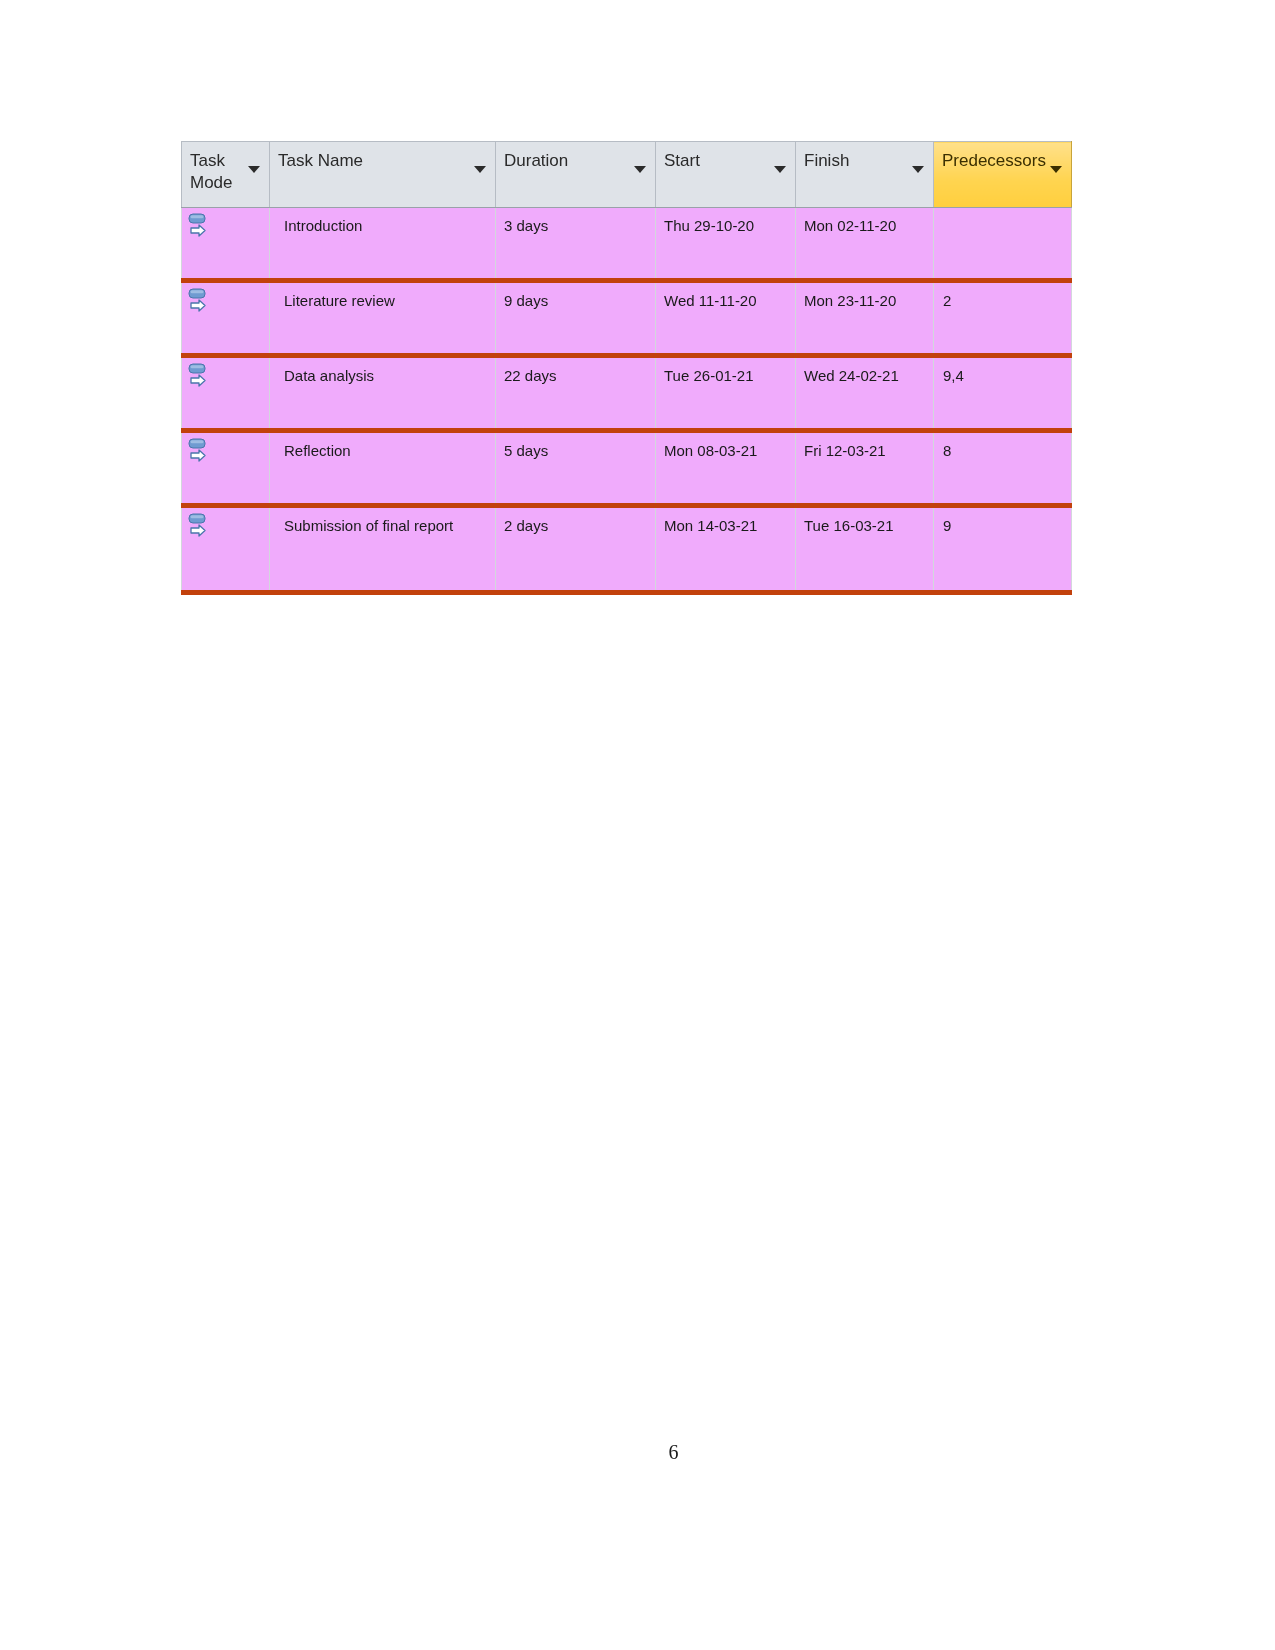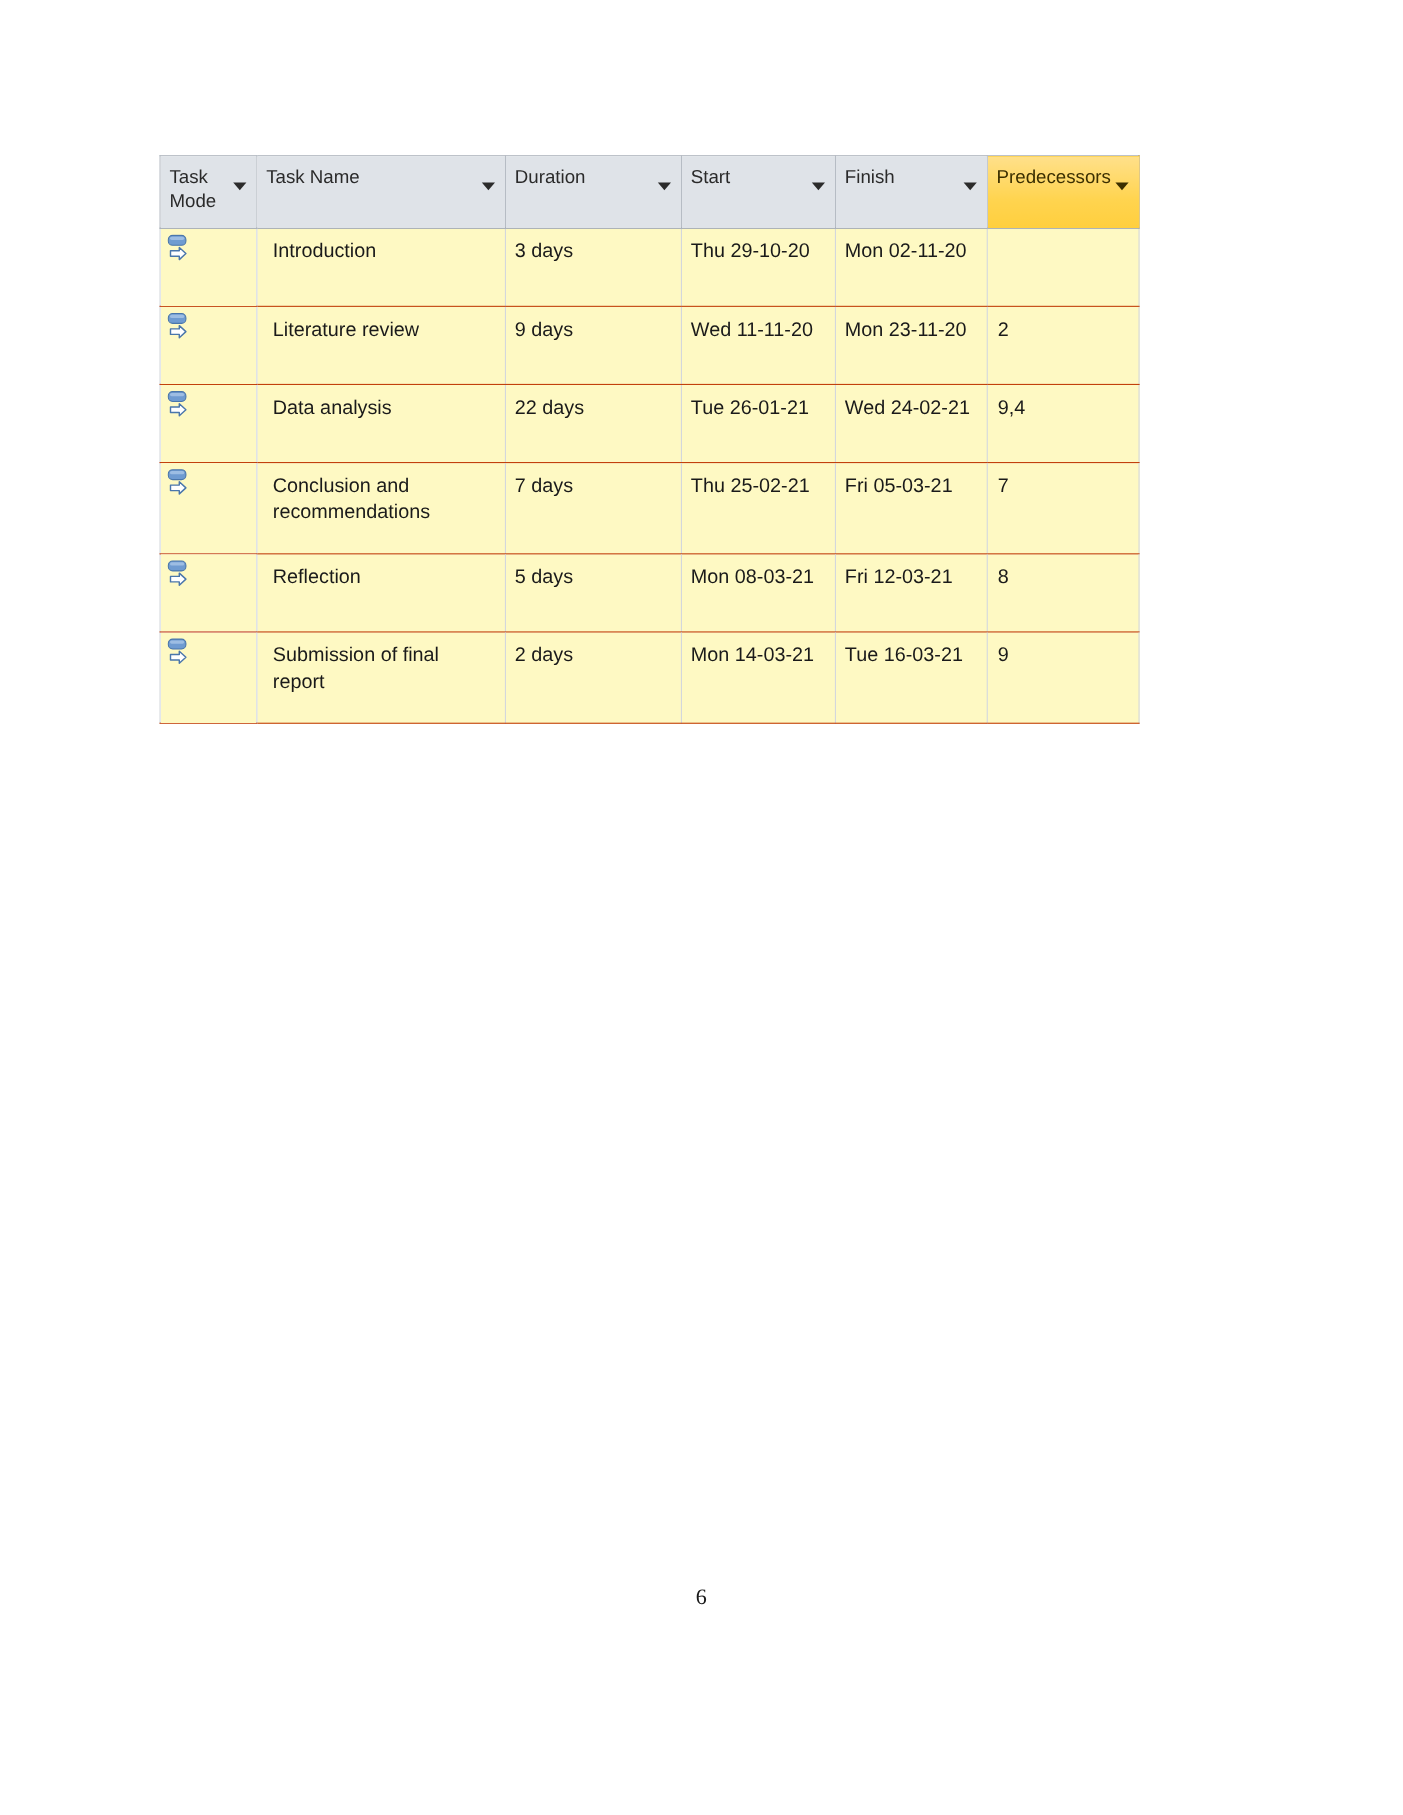--- a/index.html
+++ b/index.html
@@ -13,20 +13,21 @@
     font-family: "Liberation Sans", sans-serif;
     position: relative;
     overflow: hidden;
   }
 
   
   .page {
     position: absolute;
     inset: 0;
     background: #ffffff;
+    margin-left: 36px;
   }
 
   
   .project-table {
     position: absolute;
     left: 145px;
     top: 141px;
     width: 890px;
     border-collapse: collapse;
     table-layout: fixed;
@@ -87,27 +88,27 @@
     background-image: linear-gradient(180deg, #ffe08a 0%, #ffd44f 60%, #ffcf3e 100%);
     border-right: 1px solid #c8a43a;
     border-left: 1px solid #c8a43a;
   }
   th.header-highlight .th-label { color: #3b2f00; }
   th.header-highlight .filter-arrow { border-top-color: #3b2f00; }
 
   
   tbody td {
     border-right: 1px solid #d3d7dc;
-    border-bottom: 1px solid #c2410c;
+    border-bottom: 5px solid #c2410c;
     padding: 8px 8px 8px 8px;
     vertical-align: top;
     line-height: 1.36;
-    font-size: 18px;
+    font-size: 15px;
     color: #1a1a1a;
-    background: #fef9c3;
+    background: #f0abfc;
   }
   tbody td:first-child { border-left: 1px solid #d3d7dc; }
   tbody td:last-child  { border-right: 1px solid #d3d7dc; }
 
   td.cell-mode {
     padding: 5px 0 0 6px;
     position: relative;
   }
   
   td.cell-mode::after {
@@ -229,32 +230,20 @@
                 <rect x="1" y="1" width="16" height="9" rx="4" ry="4" fill="#6f9bd1" stroke="#4a76ab" stroke-width="1"></rect>
                 <rect x="2.5" y="2.2" width="13" height="3" rx="1.6" ry="1.6" fill="#9dbde3"></rect>
                 <path d="M3 15 L11 15 L11 12 L17 17.5 L11 23 L11 20 L3 20 Z" fill="#ffffff" stroke="#4a76ab" stroke-width="1.3" stroke-linejoin="round"></path>
               </svg></span></td>
           <td class="cell-name">Data analysis</td>
           <td class="cell-duration">22 days</td>
           <td class="cell-start">Tue 26-01-21</td>
           <td class="cell-finish">Wed 24-02-21</td>
           <td class="cell-pred">9,4</td>
         </tr>
-        <tr class="row-2line">
-          <td class="cell-mode"><span><svg class="taskmode-icon" viewBox="0 0 24 30" xmlns="http://www.w3.org/2000/svg">
-                <rect x="1" y="1" width="16" height="9" rx="4" ry="4" fill="#6f9bd1" stroke="#4a76ab" stroke-width="1"></rect>
-                <rect x="2.5" y="2.2" width="13" height="3" rx="1.6" ry="1.6" fill="#9dbde3"></rect>
-                <path d="M3 15 L11 15 L11 12 L17 17.5 L11 23 L11 20 L3 20 Z" fill="#ffffff" stroke="#4a76ab" stroke-width="1.3" stroke-linejoin="round"></path>
-              </svg></span></td>
-          <td class="cell-name">Conclusion and recommendations</td>
-          <td class="cell-duration">7 days</td>
-          <td class="cell-start">Thu 25-02-21</td>
-          <td class="cell-finish">Fri 05-03-21</td>
-          <td class="cell-pred">7</td>
-        </tr>
         <tr class="row-1line">
           <td class="cell-mode"><span><svg class="taskmode-icon" viewBox="0 0 24 30" xmlns="http://www.w3.org/2000/svg">
                 <rect x="1" y="1" width="16" height="9" rx="4" ry="4" fill="#6f9bd1" stroke="#4a76ab" stroke-width="1"></rect>
                 <rect x="2.5" y="2.2" width="13" height="3" rx="1.6" ry="1.6" fill="#9dbde3"></rect>
                 <path d="M3 15 L11 15 L11 12 L17 17.5 L11 23 L11 20 L3 20 Z" fill="#ffffff" stroke="#4a76ab" stroke-width="1.3" stroke-linejoin="round"></path>
               </svg></span></td>
           <td class="cell-name">Reflection</td>
           <td class="cell-duration">5 days</td>
           <td class="cell-start">Mon 08-03-21</td>
           <td class="cell-finish">Fri 12-03-21</td>

